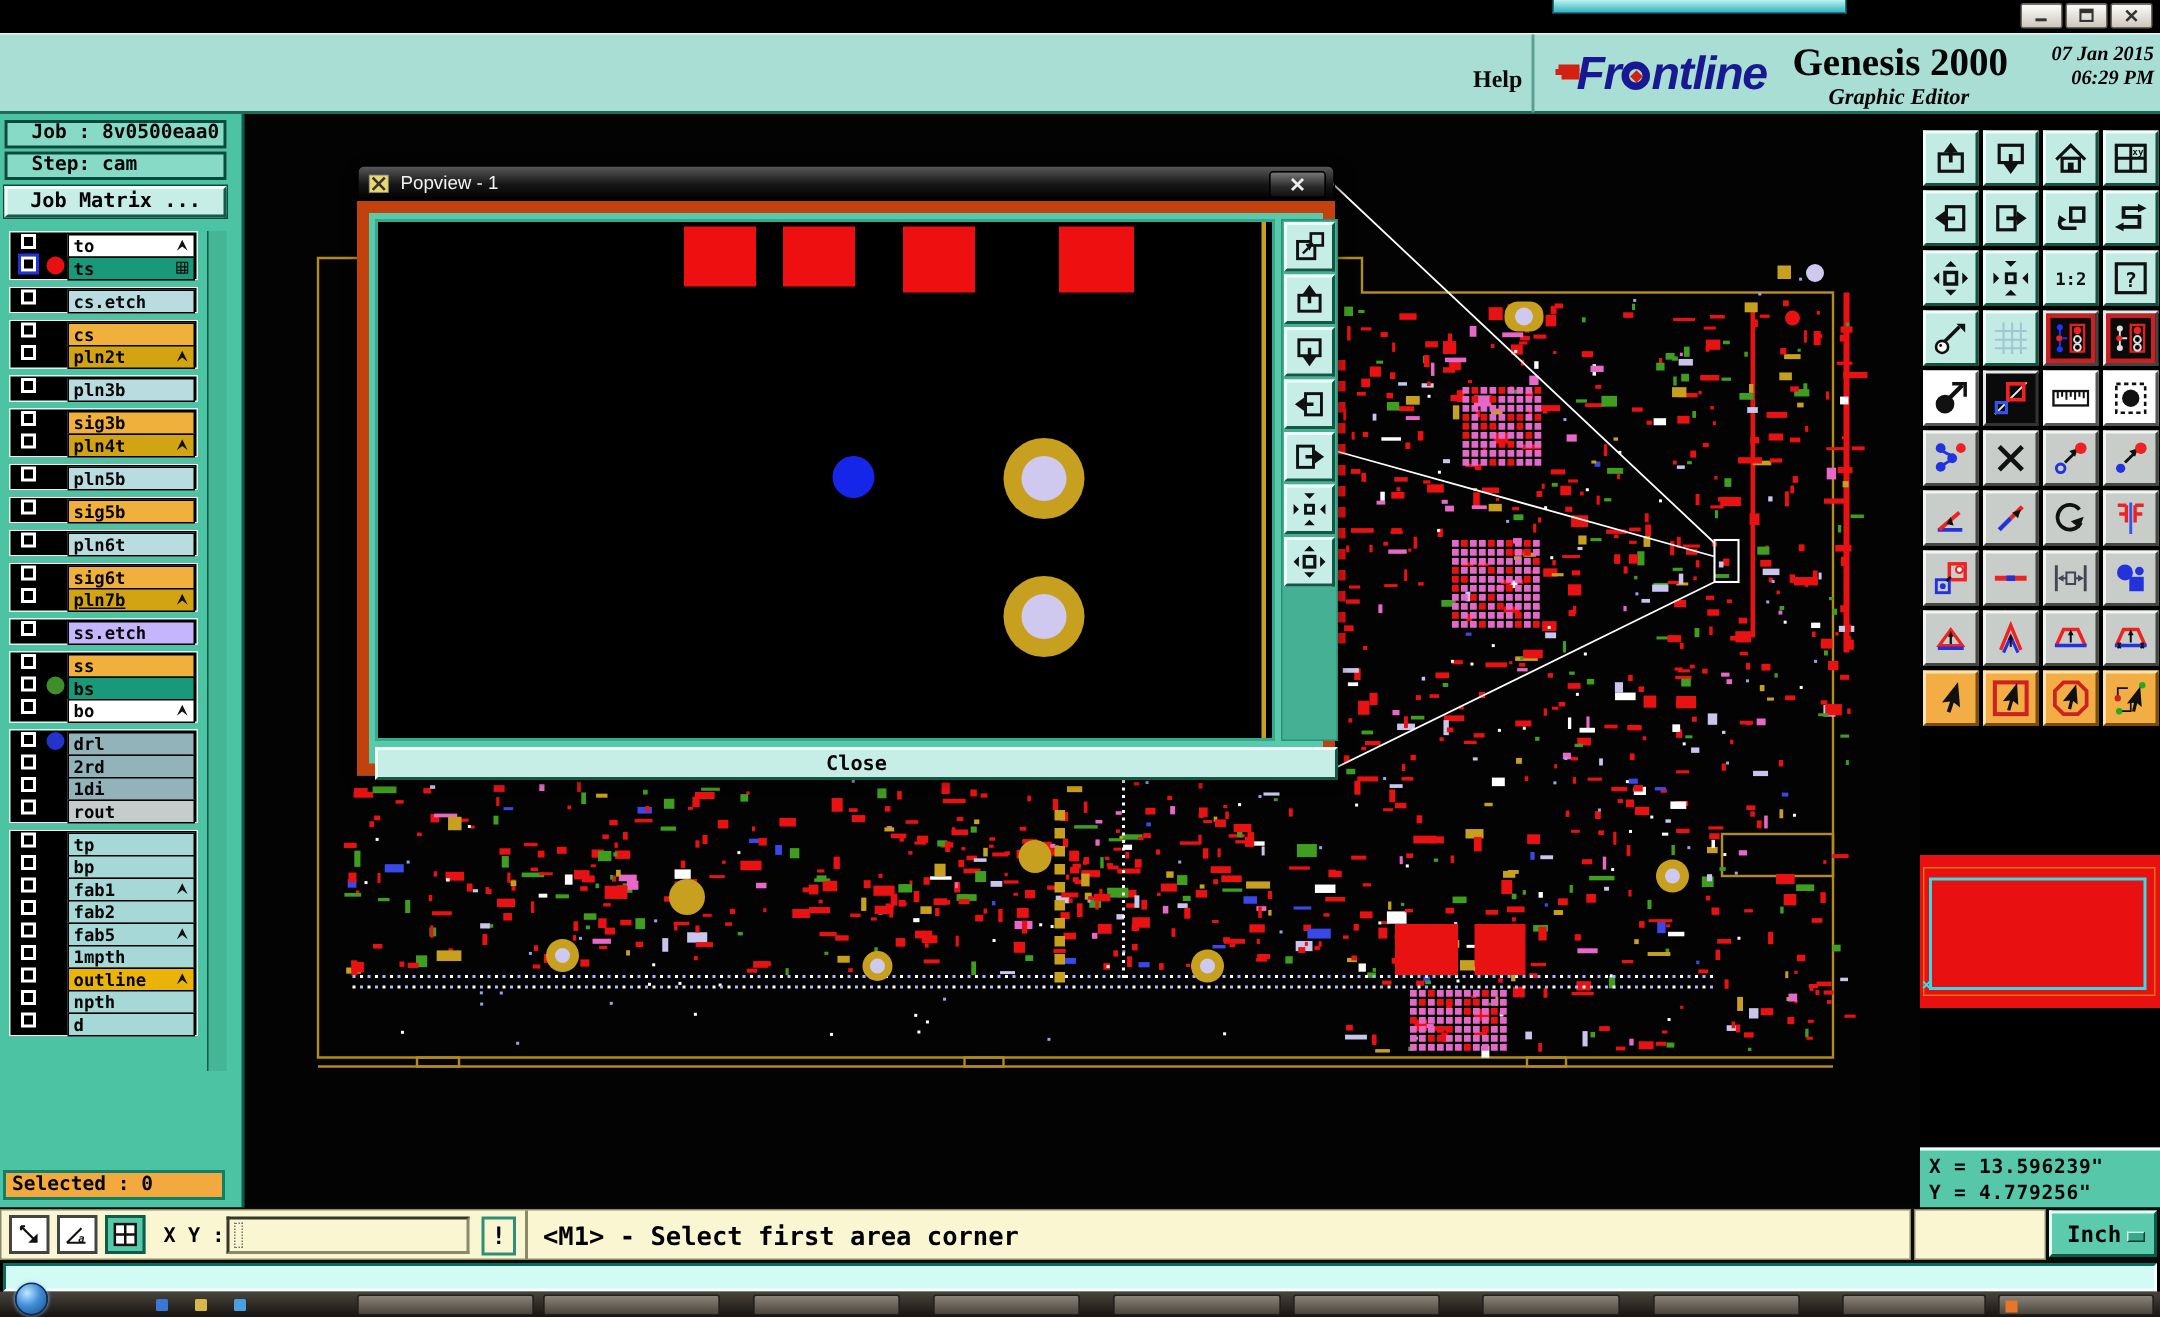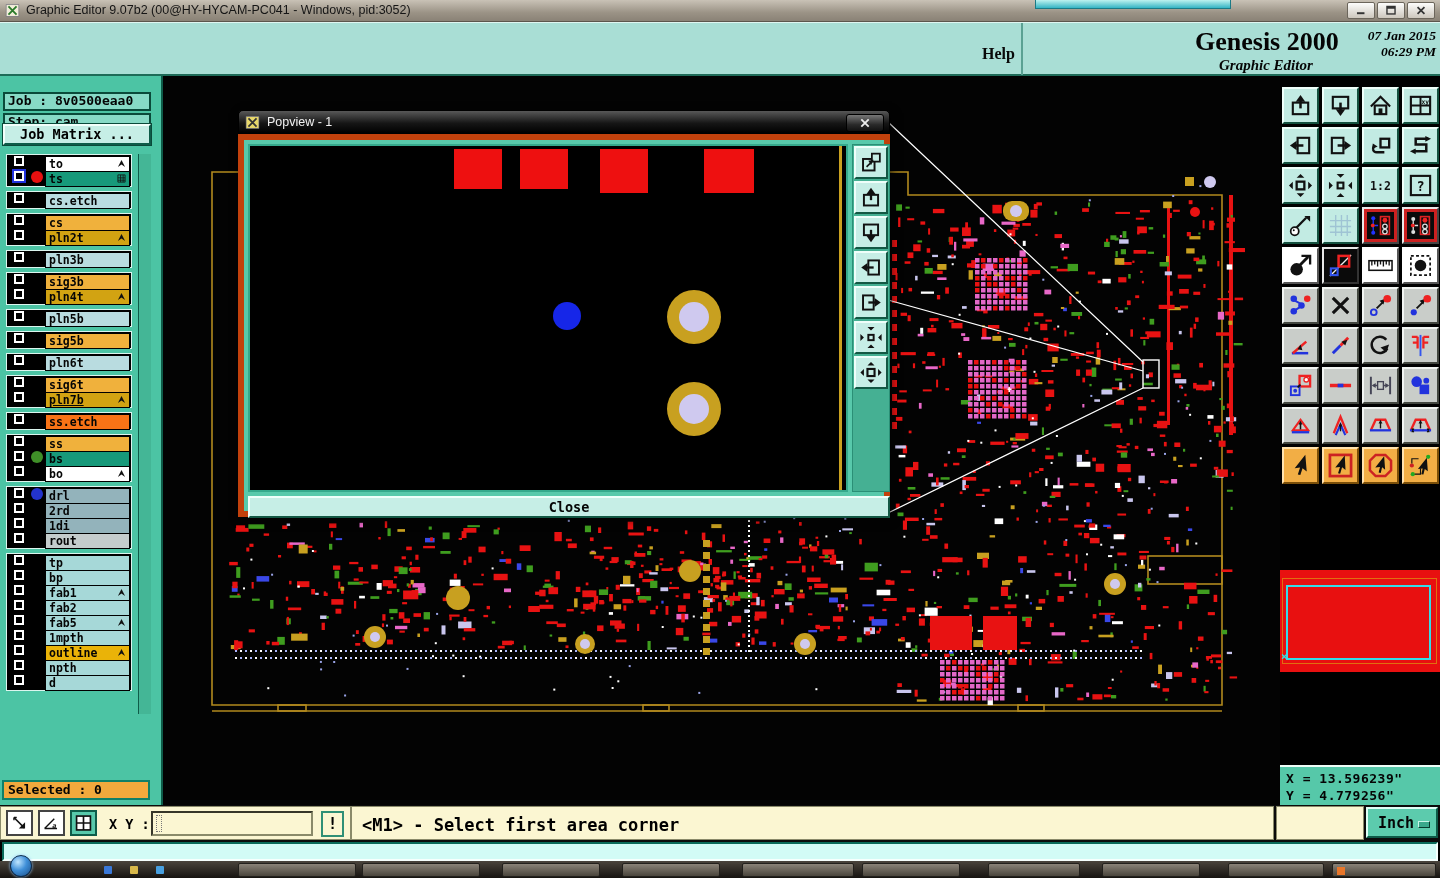--- a/index.html
+++ b/index.html
@@ -45,21 +45,21 @@
   #brand-sub { position:absolute; left:196px; top:34px; font-family:"Liberation Serif",serif;
     font-weight:bold; font-style:italic; font-size:15px; color:#050505;}
   #brand-dt { position:absolute; right:4px; top:5px; text-align:right;
     font-family:Liberation Serif, serif; font-weight:bold; font-style:italic; font-size:13.5px;}
 
   
   #sidebar { position:absolute; left:0; top:76px; width:163px; height:729px;
     background:#4cc4a4; border-right:2px solid #0e5c49; }
   .side-box { position:absolute; left:3px; width:148px; height:19px; background:#87dac6;
     border:2px solid #0a4a3a; font-weight:bold; font-size:13px; color:#050505;
-    line-height:14px; padding-left:3px;margin-top:12px; }
+    line-height:14px; padding-left:16px; }
   #job-box { top:4px; } #step-box { top:25px; }
   #matrix-btn { position:absolute; left:3px; top:48px; width:148px; height:21px;
     background:#c6eee6; border-top:2px solid #f2fffb; border-left:2px solid #f2fffb;
     border-bottom:2px solid #0e5c49; border-right:2px solid #0e5c49;
     font-weight:bold; font-size:13.5px; text-align:center; line-height:17px;
     box-shadow:0 0 0 1px #0a4a3a; }
   #layer-groups { position:absolute; left:6px; top:78px; width:126px; }
   .lgroup { border:1px solid #dcf6ef; background:#000; margin-bottom:4px; padding:1px;}
   .lrow { display:flex; height:14px; margin-bottom:1px; align-items:flex-start;}
   .lrow:last-child { margin-bottom:0;}
@@ -88,21 +88,21 @@
   #pv-title { position:absolute; left:0; top:0; width:652px; height:24px;
     background:linear-gradient(#585858,#161616 55%,#000); border:1px solid #000;
     border-radius:5px 5px 0 0; }
   #pv-title-icon { position:absolute; left:6px; top:4px; width:15px; height:15px;}
   #pv-title-text { position:absolute; left:28px; top:4px; color:#f2f2f2;
     font-family:"Liberation Sans",sans-serif; font-size:12.5px; }
   #pv-close { position:absolute; right:5px; top:3px; width:38px; height:18px;
     background:linear-gradient(#777,#2a2a2a 60%,#111); border:1px solid #000;
     border-radius:3px; }
   #pv-body { position:absolute; left:0; top:24px; width:652px; height:383px;
-    background:#58c9ab; border:6px solid #c2410c; }
+    background:#58c9ab; border:8px solid #c2410c; }
   #pv-canvas { position:absolute; left:4px; top:4px; width:600px; height:348px;
     background:#000; border:2px solid #35a98c; }
   #pv-side { position:absolute; left:608px; top:4px; width:38px; height:348px;
     background:#45b093; border:1px solid #2a8f76; padding:1px;}
   .pv-btn { width:34px; height:33px; margin:0 auto 2px auto; background:#c6eee6;
     border-top:2px solid #eefffa; border-left:2px solid #eefffa;
     border-bottom:2px solid #135844; border-right:2px solid #135844; padding:3px;}
   #pv-closebar { position:absolute; left:4px; top:356px; width:642px; height:22px;
     background:#c6eee6; border-top:2px solid #eefffa; border-left:2px solid #eefffa;
     border-bottom:2px solid #135844; border-right:2px solid #135844;
@@ -179,29 +179,20 @@
 
   .icon { display:block; width:100%; height:100%; }
   .icon svg { display:block; width:100%; height:100%; }
   u { text-decoration:underline; text-underline-offset:2px; }
 </style>
 </head>
 <body>
 
 <div id="app">
 
-  <div id="titlebar">
-    <span id="title-icon" class="icon">
-        <svg viewBox="0 0 26 26" preserveAspectRatio="xMidYMid meet">
-          <rect x="2" y="3" width="22" height="20" fill="#f2eeda" stroke="#667"></rect>
-          <path d="M6 6 L20 20 M20 6 L6 20" stroke="#2a7a2a" stroke-width="3.2"></path>
-        </svg>
-      </span>
-    <span id="title-text">Graphic Editor 9.07b2 (00@HY-HYCAM-PC041 - Windows, pid:3052)</span>
-  </div>
   <div id="peek-strip"></div>
   <div id="winbtns">
     <div class="winbtn">
         <span class="icon">
           <svg viewBox="0 0 26 26" preserveAspectRatio="xMidYMid meet">
             <rect x="6" y="16" width="13" height="3.4" fill="#333"></rect>
           </svg>
         </span>
       </div>
     <div class="winbtn">
@@ -217,20 +208,21 @@
           <svg viewBox="0 0 26 26" preserveAspectRatio="xMidYMid meet">
             <path d="M7 7 L19 19 M19 7 L7 19" stroke="#333" stroke-width="3"></path>
           </svg>
         </span>
       </div>
   </div>
 
   <div id="menubar">
     <div id="menu-help" class="menu-item">Help</div>
     <div id="brandbox">
+      <div id="fl-logo"><span class="fl-bars"><i style="top: 6px; left: 2px; width: 14px;"></i><i style="top: 9px; left: 0px; width: 16px;"></i><i style="top: 12px; left: 4px; width: 12px;"></i></span><span>Fr</span><span class="fl-o"><i></i></span><span>ntline</span></div>
       <div id="brand-product">Genesis 2000</div>
       <div id="brand-sub">Graphic Editor</div>
       <div id="brand-dt">
         <div>07 Jan 2015</div>
         <div>06:29 PM</div>
       </div>
     </div>
   </div>
 
   <div id="sidebar">
@@ -389,21 +381,21 @@
                 </svg></span>
             </span>
           </div>
         </div>
         <div class="lgroup">
           <div class="lrow">
             <span class="cb">
               <span class="cbx"></span>
             </span>
             <span class="dotc"></span>
-            <span class="lbl" style="background: #f97316;">
+            <span class="lbl" style="background: #c4b5fd;">
               <span>ss.etch</span>
             </span>
           </div>
         </div>
         <div class="lgroup">
           <div class="lrow">
             <span class="cb">
               <span class="cbx"></span>
             </span>
             <span class="dotc"></span>

